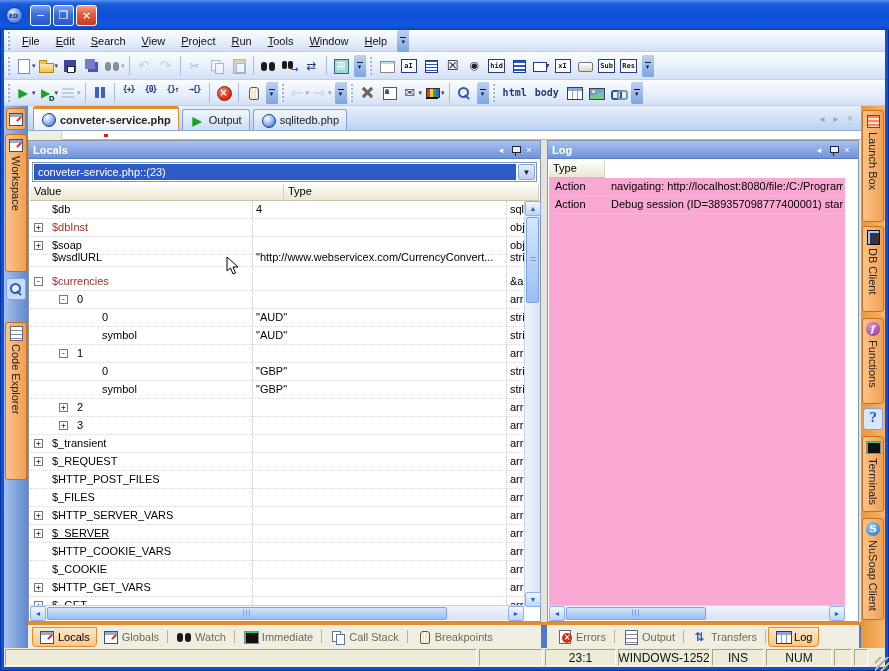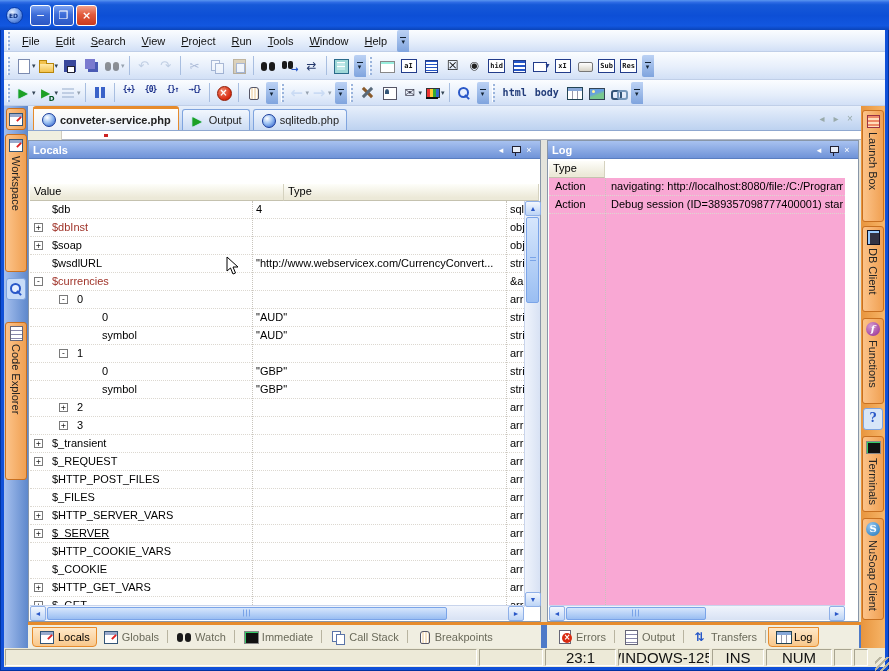--- a/index.html
+++ b/index.html
@@ -190,21 +190,21 @@
   #bottomtabs{position:absolute;left:0;top:519px;width:833px;height:23px;background:#4E7AC8;display:flex;}
   .btzone{background:#F0EEE1;height:23px;display:flex;align-items:center;padding-left:4px;}
   #btleft{width:513px;}
   #btright{width:312px;margin-left:6px;}
   .btab{height:20px;display:flex;align-items:center;padding:0 6px;font-size:11px;color:#6A6A5A;border-radius:0 0 4px 4px;}
   .btab .ic{width:15px;height:15px;margin-right:4px;}
   .btab.active{background:linear-gradient(180deg,#FFE8C8,#F8C88C);border:1px solid #E68B2C;color:#000;}
   .btsep{width:1px;height:13px;background:#B8B4A0;margin:0 2px;}
   
   #statusbar{position:absolute;left:4px;top:648px;width:881px;height:19px;background:#EDEAD8;display:flex;padding:1px;}
-  .scell{border:1px solid;border-color:#A8A490 #FFF #FFF #A8A490;margin-right:2px;font-size:15px;
+  .scell{border:1px solid;border-color:#A8A490 #FFF #FFF #A8A490;margin-right:2px;font-size:12px;
     display:flex;align-items:center;justify-content:center;color:#111;white-space:nowrap;overflow:hidden;text-align:right;}
   #grip{position:absolute;right:0;bottom:0;width:14px;height:14px;
     background:repeating-linear-gradient(135deg,transparent 0 3px,#B8B4A0 3px 5px);}
   #cursor{position:absolute;left:226px;top:256px;z-index:99;pointer-events:none;}
 </style>
 </head>
 <body>
 
 <div id="win">
 
@@ -480,20 +480,24 @@
 
     <div id="panels">
       <div class="panel" id="locals-panel">
         <div class="phead">
           <span>Locals</span>
           <span class="sp"></span>
           <span class="hic">◂</span>
           <span class="hic ic ic-pin" style="width:14px;height:14px"></span>
           <span class="hic">×</span>
         </div>
+        <div class="combo">
+          <span class="val">conveter-service.php::(23)</span>
+          <span class="btn">▼</span>
+        </div>
         <div class="gridhead" id="locals-head">
           <span class="hc" style="width:254px">Value</span>
           <span class="hc" style="flex:1">Type</span>
         </div>
         <div id="locals-rows">
           <span class="colsep" style="left:222px"></span>
           <span class="colsep" style="left:476px"></span>
         <div class="lrow" style="top: 0px;">
               <span class="nm" style="left: 22px;">$db</span>
               <span class="vl" style="left: 226px; max-width: 248px; overflow: hidden;">4</span>
@@ -504,21 +508,21 @@
               <span class="nm red" style="left: 22px;">$dbInst</span>
               <span class="vl" style="left: 226px; max-width: 248px; overflow: hidden;"></span>
               <span class="ty" style="left: 480px;">obj</span>
             </div>
             <div class="lrow" style="top: 36px;">
               <span class="exp" style="left: 4px;">+</span>
               <span class="nm" style="left: 22px;">$soap</span>
               <span class="vl" style="left: 226px; max-width: 248px; overflow: hidden;"></span>
               <span class="ty" style="left: 480px;">obj</span>
             </div>
-            <div class="lrow" style="top: 54px;">
+            <div class="lrow" style="top: 48px;">
               <span class="nm" style="left: 22px;">$wsdlURL</span>
               <span class="vl" style="left: 226px; max-width: 248px; overflow: hidden;">"http://www.webservicex.com/CurrencyConvert...</span>
               <span class="ty" style="left: 480px;">stri</span>
             </div>
             <div class="lrow" style="top: 72px;">
               <span class="exp" style="left: 4px;">-</span>
               <span class="nm red" style="left: 22px;">$currencies</span>
               <span class="vl" style="left: 226px; max-width: 248px; overflow: hidden;"></span>
               <span class="ty" style="left: 480px;">&amp;ar</span>
             </div>

